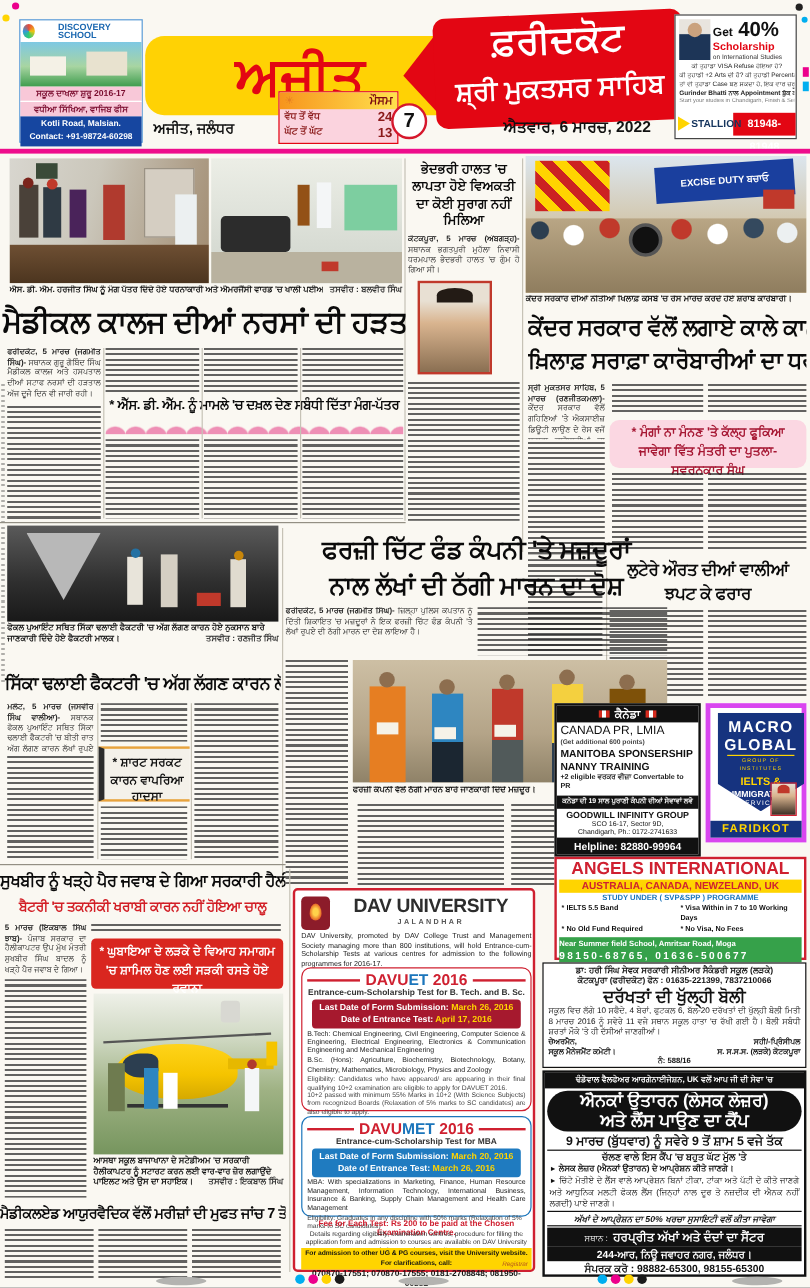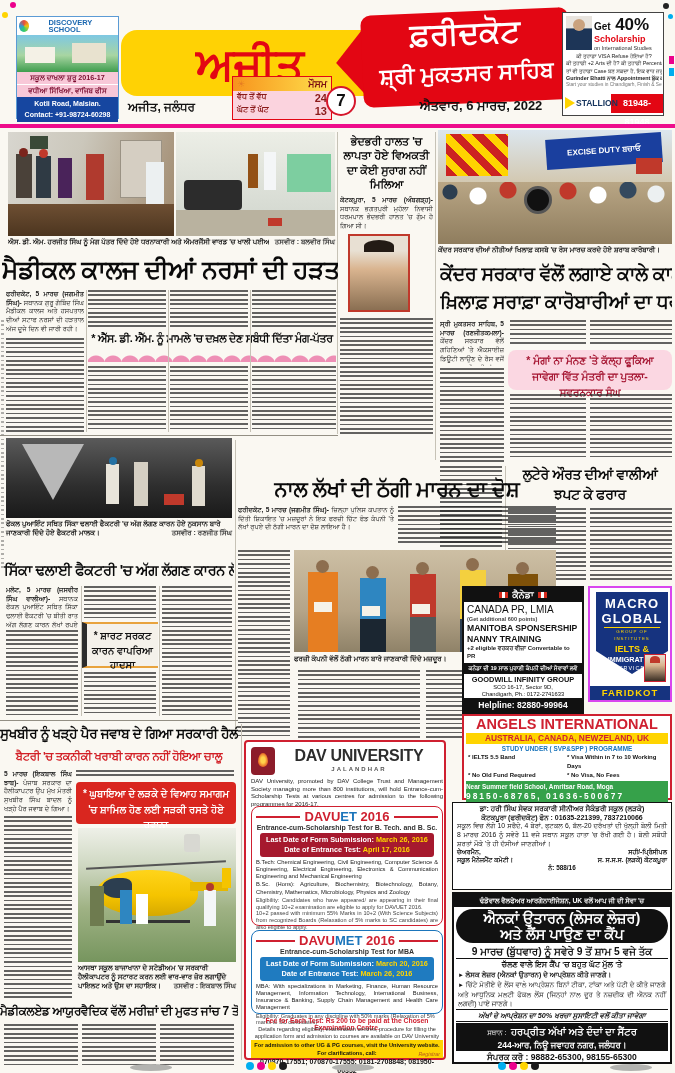--- a/index.html
+++ b/index.html
@@ -197,20 +197,21 @@
   <div class="abs tx" style="left:510px;top:394px;width:76px;height:66px;"></div>
   <div class="abs tx" style="left:590px;top:394px;width:82px;height:66px;"></div>
 
   <div class="abs hl" style="left:508px;top:464px;width:164px;font-size:14px;line-height:20px;">ਲੁਟੇਰੇ ਔਰਤ ਦੀਆਂ ਵਾਲੀਆਂ</div>
   <div class="abs hl" style="left:508px;top:484px;width:164px;font-size:14px;line-height:20px;">ਝਪਟ ਕੇ ਫਰਾਰ</div>
   <div class="abs tx" style="left:440px;top:466px;width:62px;height:116px;"></div>
   <div class="abs tx" style="left:508px;top:508px;width:78px;height:74px;"></div>
   <div class="abs tx" style="left:590px;top:508px;width:82px;height:74px;"></div>
   <div class="vr" style="left:505px;top:466px;height:116px;"></div>
 
+  <div class="abs hl" style="left:236px;top:444px;width:322px;font-size:21px;line-height:29px;">ਫਰਜ਼ੀ ਚਿੱਟ ਫੰਡ ਕੰਪਨੀ 'ਤੇ ਮਜ਼ਦੂਰਾਂ</div>
   <div class="abs hl" style="left:236px;top:474px;width:322px;font-size:21px;line-height:29px;">ਨਾਲ ਲੱਖਾਂ ਦੀ ਠੱਗੀ ਮਾਰਨ ਦਾ ਦੋਸ਼</div>
   <div class="abs sm" style="left:238px;top:506px;width:156px;height:40px;overflow:hidden;">
     <b>ਫਰੀਦਕੋਟ, 5 ਮਾਰਚ (ਜਗਮੀਤ ਸਿੰਘ)-</b> <span>ਜ਼ਿਲ੍ਹਾ ਪੁਲਿਸ ਕਪਤਾਨ ਨੂੰ ਦਿੱਤੀ ਸ਼ਿਕਾਇਤ 'ਚ ਮਜ਼ਦੂਰਾਂ ਨੇ ਇਕ ਫਰਜ਼ੀ ਚਿੱਟ ਫੰਡ ਕੰਪਨੀ 'ਤੇ ਲੱਖਾਂ ਰੁਪਏ ਦੀ ਠੱਗੀ ਮਾਰਨ ਦਾ ਦੋਸ਼ ਲਾਇਆ ਹੈ।</span>
   </div>
   <div class="abs tx" style="left:398px;top:506px;width:158px;height:40px;"></div>
   <div class="abs tx" style="left:238px;top:550px;width:52px;height:188px;"></div>
   <div class="abs" style="left:294px;top:550px;width:262px;height:102px;background:linear-gradient(180deg,#cdbfa4 0%,#b4a488 60%,#8f8268 100%);overflow:hidden;">
     <div style="position:absolute;left:14px;top:22px;width:30px;height:80px;background:#e67e22;"></div>
     <div style="position:absolute;left:66px;top:28px;width:26px;height:74px;background:linear-gradient(180deg,#2e86c1 0 55%,#1b2631 55%);"></div>
     <div style="position:absolute;left:116px;top:24px;width:26px;height:78px;background:linear-gradient(180deg,#c0392b 0 55%,#515a5a 55%);"></div>
@@ -353,21 +354,21 @@
     </div>
     <div style="background:#111;color:#fff;font-size:5.8px;font-weight:bold;text-align:center;padding:2px 1px;line-height:1.3;">ਕਨੇਡਾ ਦੀ 19 ਸਾਲ ਪੁਰਾਣੀ ਕੰਪਨੀ ਦੀਆਂ ਸੇਵਾਵਾਂ ਲਵੋ</div>
     <div style="text-align:center;padding-top:1px;">
       <div style="font-size:7.4px;font-weight:bold;line-height:1.25;">GOODWILL INFINITY GROUP</div>
       <div style="font-size:5.8px;line-height:1.2;">SCO 16-17, Sector 9D,</div>
       <div style="font-size:5.8px;line-height:1.2;">Chandigarh, Ph.: 0172-2741633</div>
     </div>
     <div style="position:absolute;left:0;bottom:0;width:100%;background:#111;color:#fff;font-size:8.6px;font-weight:bold;text-align:center;line-height:14px;">Helpline: 82880-99964</div>
   </div>
 
-  <div class="abs" style="left:588px;top:586px;width:84px;height:116px;background:#fff;border:2px solid #d946ef;box-sizing:border-box;">
+  <div class="abs" style="left:588px;top:586px;width:84px;height:116px;background:#fff;border:4px solid #d946ef;box-sizing:border-box;">
     <div style="position:absolute;left:6px;top:4px;width:72px;height:82px;background:#16337f;clip-path:polygon(0 0,100% 0,100% 72%,50% 100%,0 72%);text-align:center;color:#fff;">
       <div style="font-size:13px;font-weight:bold;line-height:15px;margin-top:4px;letter-spacing:1px;">MACRO</div>
       <div style="font-size:13px;font-weight:bold;line-height:15px;letter-spacing:1px;">GLOBAL</div>
       <div style="font-size:4.4px;color:#ffd400;letter-spacing:1px;line-height:7px;border-top:1px solid #ffd400;margin:1px 8px 0;">GROUP OF INSTITUTES</div>
       <div style="font-size:9px;font-weight:bold;color:#ffd400;line-height:11px;margin-top:2px;">IELTS &amp;</div>
       <div style="font-size:7.2px;font-weight:bold;line-height:9px;">IMMIGRATION</div>
       <div style="font-size:5.4px;letter-spacing:1px;line-height:8px;">SERVICES</div>
     </div>
     <div style="position:absolute;right:4px;bottom:18px;width:20px;height:26px;border:1px solid #cf2030;background:linear-gradient(180deg,#e8e0d3 0%,#d9b48f 40%,#3a2e24 100%);">
       <div style="position:absolute;left:5px;top:1px;width:10px;height:7px;border-radius:50% 50% 0 0;background:#c0392b;"></div>
@@ -387,20 +388,21 @@
     </div>
     <div style="margin:1px 2px 0;background:#36a14a;text-align:left;color:#fff;">
       <div style="font-size:6.4px;font-weight:bold;line-height:9px;padding-top:1px;">Near Summer field School, Amritsar Road, Moga</div>
       <div style="font-size:8.4px;font-weight:bold;line-height:11px;letter-spacing:2px;">98150-68765, 01636-500677</div>
     </div>
   </div>
 
   <div class="abs" style="left:452px;top:802px;width:220px;height:88px;background:#fff;border:1.5px solid #111;box-sizing:border-box;padding:1px 4px;">
     <div style="font-size:7.2px;font-weight:bold;text-align:center;line-height:9px;white-space:nowrap;overflow:hidden;">ਡਾ: ਹਰੀ ਸਿੰਘ ਸੇਵਕ ਸਰਕਾਰੀ ਸੀਨੀਅਰ ਸੈਕੰਡਰੀ ਸਕੂਲ (ਲੜਕੇ)</div>
     <div style="font-size:7px;font-weight:bold;text-align:center;line-height:9px;white-space:nowrap;overflow:hidden;">ਕੋਟਕਪੂਰਾ (ਫਰੀਦਕੋਟ) ਫੋਨ : 01635-221399, 7837210066</div>
+    <div style="font-size:14px;font-weight:bold;text-align:center;line-height:17px;">ਦਰੱਖਤਾਂ ਦੀ ਖੁੱਲ੍ਹੀ ਬੋਲੀ</div>
     <div style="font-size:6.8px;line-height:1.3;text-align:justify;">ਸਕੂਲ ਵਿਚ ਲੱਗੇ 10 ਸਫੈਦੇ, 4 ਬੇਰਾਂ, ਫੁਟਕਲ 6, ਬੱਲ-20 ਦਰੱਖਤਾਂ ਦੀ ਖੁੱਲ੍ਹੀ ਬੋਲੀ ਮਿਤੀ 8 ਮਾਰਚ 2016 ਨੂੰ ਸਵੇਰੇ 11 ਵਜੇ ਸਥਾਨ ਸਕੂਲ ਹਾਤਾ 'ਚ ਰੱਖੀ ਗਈ ਹੈ। ਬੋਲੀ ਸਬੰਧੀ ਸ਼ਰਤਾਂ ਮੌਕੇ 'ਤੇ ਹੀ ਦੱਸੀਆਂ ਜਾਣਗੀਆਂ।</div>
     <div style="display:flex;justify-content:space-between;font-size:6.4px;font-weight:bold;line-height:1.25;">
       <div>
         <div>ਚੇਅਰਮੈਨ,</div>
         <div>ਸਕੂਲ ਮੈਨੇਜਮੈਂਟ ਕਮੇਟੀ।</div>
       </div>
       <div style="text-align:right;">
         <div>ਸਹੀ/-ਪ੍ਰਿੰਸੀਪਲ</div>
         <div>ਸ. ਸ.ਸ.ਸ. (ਲੜਕੇ) ਕੋਟਕਪੂਰਾ</div>
       </div>

